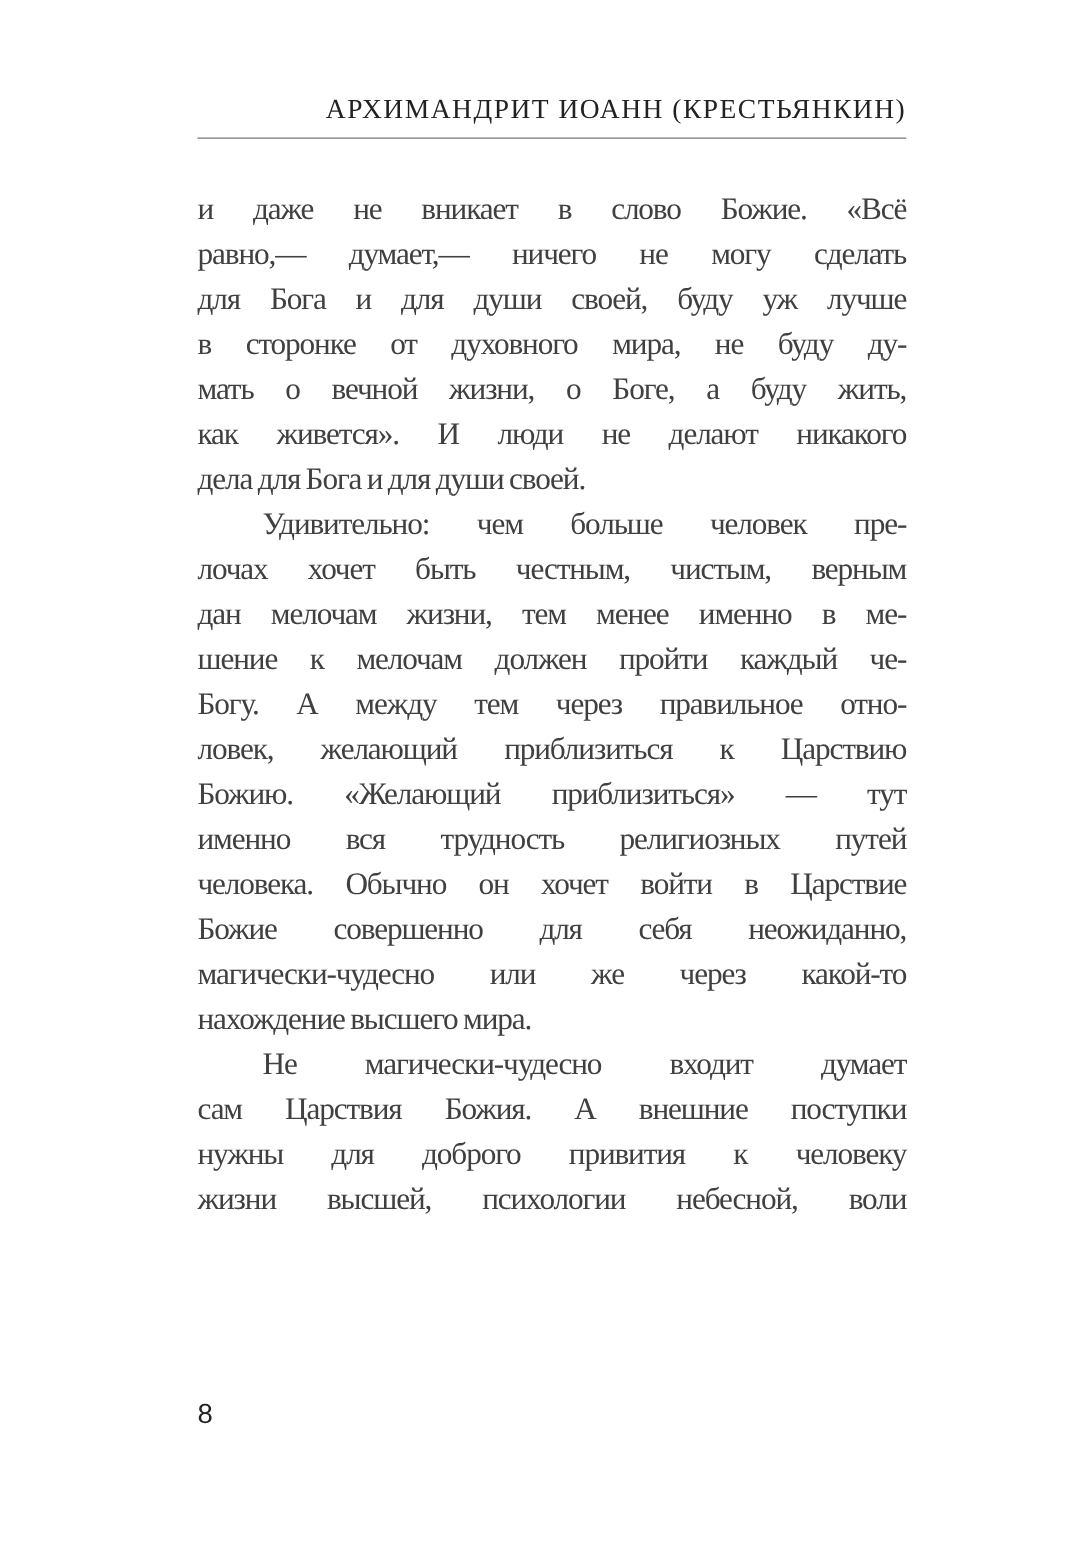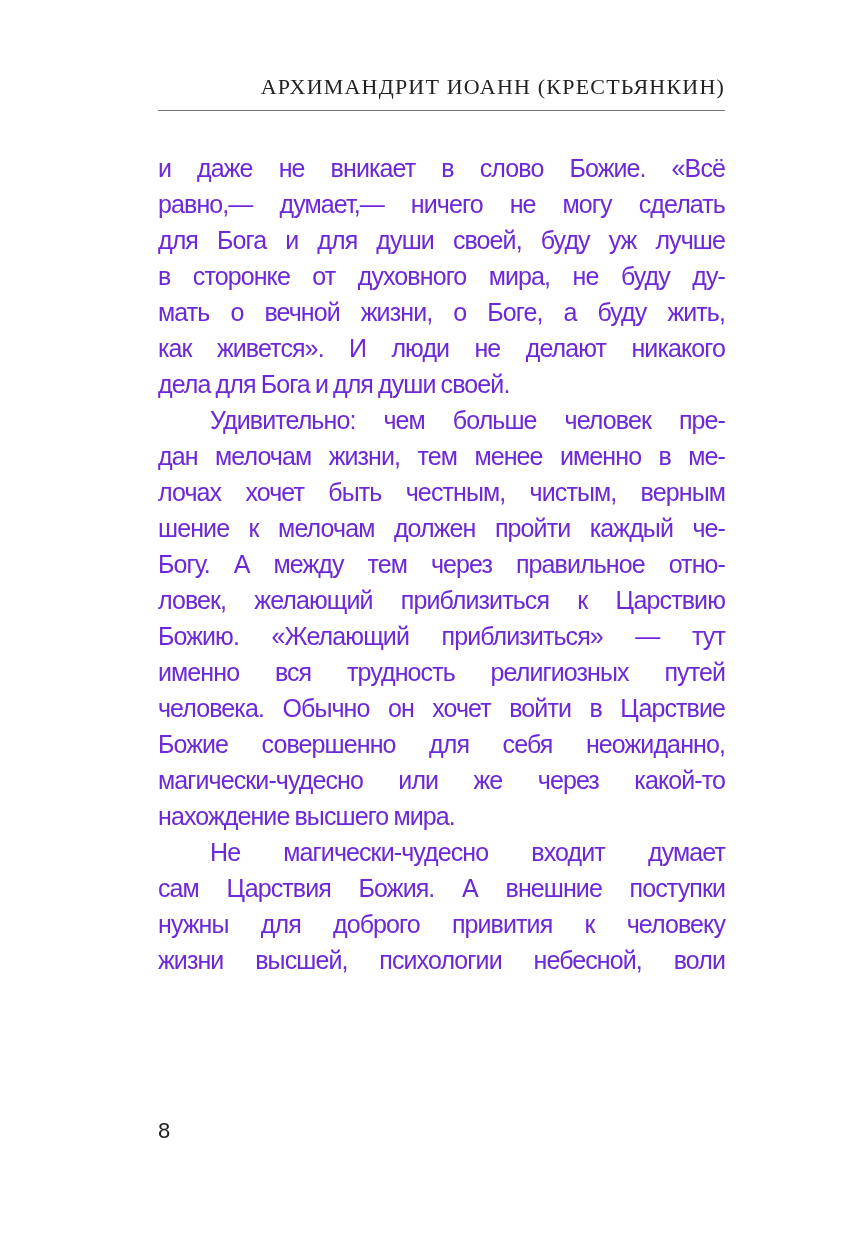--- a/index.html
+++ b/index.html
@@ -24,23 +24,23 @@
     position: absolute;
     left: 158px; width: 567px;
     top: 110px;
     height: 0;
     border-top: 1.5px solid #777;
   }
   .body-text {
     position: absolute;
     left: 158px; width: 567px;
     top: 150px;
-    font-family: Liberation Sans, sans-serif;
+    font-family: Liberation Serif, serif;
     font-size: 25px;
-    color: #6d28d9;
+    color: #404040;
   }
   .line {
     height: 36px;
     line-height: 36px;
     white-space: nowrap;
     text-align: justify;
     text-align-last: justify;
     letter-spacing: -0.9px;
     word-spacing: -1px;
   }
@@ -72,22 +72,22 @@
     <div class="line">равно,— думает,— ничего не могу сделать</div>
     <div class="line">для Бога и для души своей, буду уж лучше</div>
     <div class="line">в сторонке от духовного мира, не буду ду-</div>
     <div class="line">мать о вечной жизни, о Боге, а буду жить,</div>
     <div class="line">как живется». И люди не делают никакого</div>
     <div class="line last">дела для Бога и для души своей.</div>
   </div>
 
   <div>
     <div class="line indent">Удивительно: чем больше человек пре-</div>
+    <div class="line">лочах хочет быть честным, чистым, верным</div>
     <div class="line">дан мелочам жизни, тем менее именно в ме-</div>
-    <div class="line">лочах хочет быть честным, чистым, верным</div>
     <div class="line">шение к мелочам должен пройти каждый че-</div>
     <div class="line">Богу. А между тем через правильное отно-</div>
     <div class="line">ловек, желающий приблизиться к Царствию</div>
     <div class="line">Божию. «Желающий приблизиться» — тут</div>
     <div class="line">именно вся трудность религиозных путей</div>
     <div class="line">человека. Обычно он хочет войти в Царствие</div>
     <div class="line">Божие совершенно для себя неожиданно,</div>
     <div class="line">магически-чудесно или же через какой-то</div>
     <div class="line last">нахождение высшего мира.</div>
   </div>

